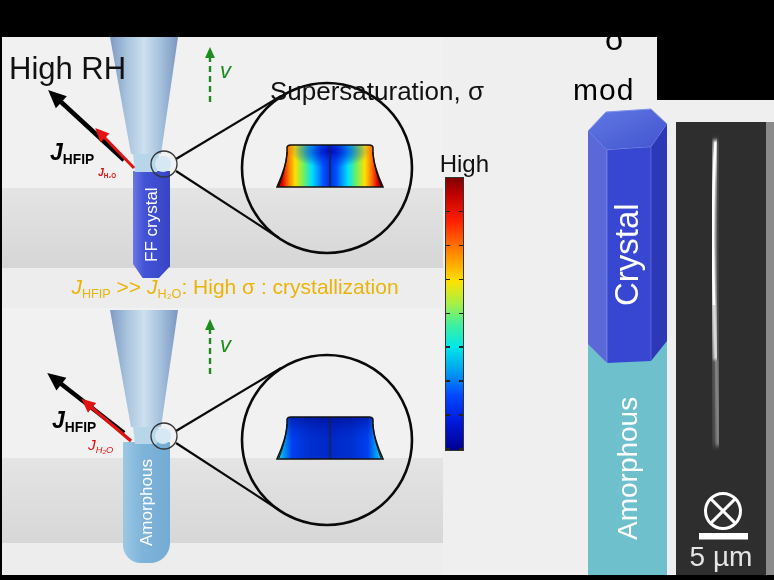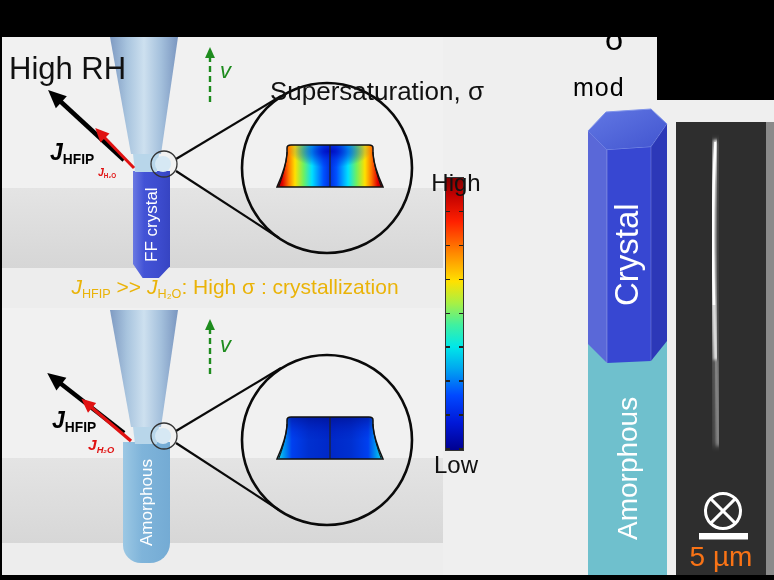--- a/index.html
+++ b/index.html
@@ -206,41 +206,40 @@
 
   <div class="abs" style="left:50px;top:139px;font-size:23px;font-weight:bold;color:#000;">
     <i>J</i><span class="sub">HFIP</span>
   </div>
   <div class="abs" style="left:98px;top:166px;font-size:10.5px;font-weight:bold;color:#e01212;">
     <i>J</i><span class="sub">H₂O</span>
   </div>
   <div class="abs" style="left:52px;top:407px;font-size:23px;font-weight:bold;color:#000;">
     <i>J</i><span class="sub">HFIP</span>
   </div>
-  <div class="abs" style="left:88px;top:436px;font-size:15.5px;font-weight:bold;color:#e01212;font-style:italic;">
+  <div class="abs" style="left:88px;top:436px;font-size:15.5px;font-weight:normal;color:#e01212;font-style:italic;">
     <span>J</span><span class="sub">H₂O</span>
   </div>
 
   <div class="abs" style="left:220px;top:58px;font-size:22px;font-style:italic;color:#1e8c1e;">v</div>
   <div class="abs" style="left:220px;top:332px;font-size:22px;font-style:italic;color:#1e8c1e;">v</div>
 
   <div class="abs cap" style="left:25px;top:275px;width:420px;">
     <i>J</i><span class="sub">HFIP</span><span class="opgap">&gt;&gt;</span><i>J</i><span class="sub">H₂O</span><span>: High σ : crystallization</span>
   </div>
 
-  <div class="abs lbl" style="left:423px;top:150px;width:66px;text-align:center;font-size:24px;margin-top:19px;">High</div>
-  <div class="abs lbl" style="left:423px;top:451px;width:66px;text-align:center;font-size:24px;">Low</div>
+  <div class="abs lbl" style="left:423px;top:150px;width:66px;text-align:right;font-size:24px;">High</div>
 
   <div class="abs" style="left:545px;top:37px;width:112px;height:63px;overflow:hidden;">
     <span class="abs" style="left:60px;top:-16px;font-size:32px;color:#000;">σ</span>
-    <span class="abs" style="left:28px;top:36px;font-size:25px;color:#000;letter-spacing:1px;">mod</span>
+    <span class="abs" style="left:28px;top:36px;font-size:30px;color:#000;letter-spacing:1px;">mod</span>
   </div>
 
   <div class="abs" style="left:600px;top:150px;width:54px;height:210px;">
     <div class="vlabel" style="font-size:33px;">Crystal</div>
   </div>
   <div class="abs" style="left:592px;top:366px;width:72px;height:205px;">
     <div class="vlabel" style="font-size:28px;">Amorphous</div>
   </div>
 
-  <div class="abs" style="left:676px;top:541px;width:90px;text-align:center;font-size:28px;color:#f97316;">5 µm</div>
+  <div class="abs" style="left:676px;top:541px;width:90px;text-align:center;font-size:28px;color:#e5e5e5;">5 µm</div>
 
 </div>
 
 </body></html>

